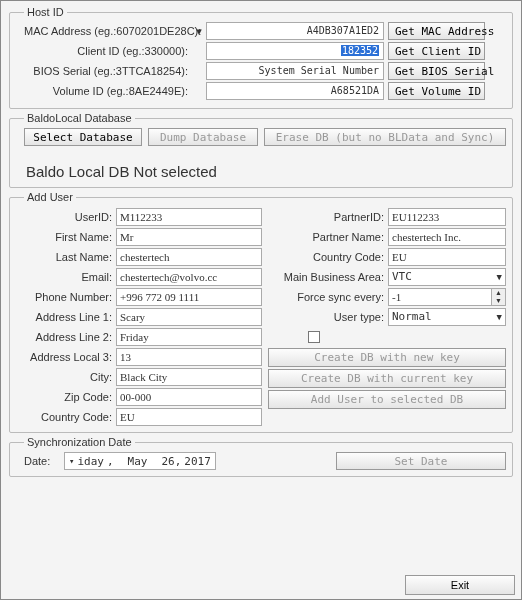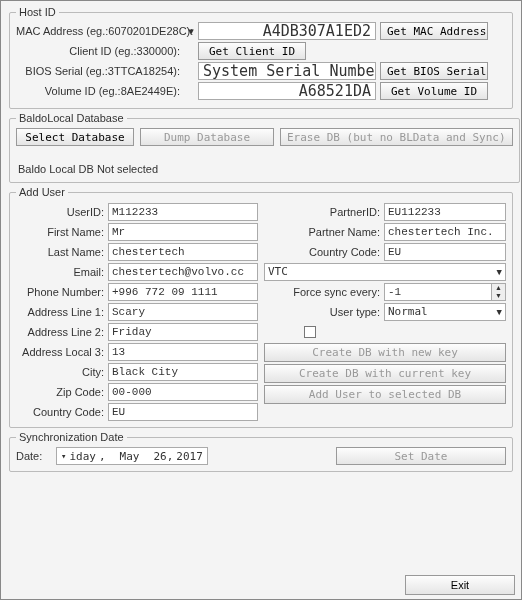--- a/index.html
+++ b/index.html
@@ -59,21 +59,21 @@
   .content {
     flex: 1;
     padding: 5px 8px;
     overflow: hidden;
     display: flex;
     flex-direction: column;
     gap: 3px;
   }
   fieldset {
     border: 1px solid #bbb;
-    padding: 4px 6px 6px 6px;
+    padding: 4px 6px 6px 14px;
     border-radius: 2px;
   }
   legend {
     font-size: 11px;
     color: #333;
     padding: 0 3px;
   }
   .row {
     display: flex;
     align-items: center;
@@ -87,21 +87,21 @@
     white-space: nowrap;
   }
   .val {
     flex: 1;
     height: 18px;
     border: 1px solid #aaa;
     background: #fff;
     padding: 1px 4px;
     text-align: right;
     font-family: Consolas, monospace;
-    font-size: 15px;
+    font-size: 10px;
     line-height: 14px;
     white-space: nowrap;
     overflow: hidden;
   }
   .dropdown-toggle {
     width: 14px;
     display: inline-block;
     text-align: center;
     color: #333;
     cursor: pointer;
@@ -110,48 +110,48 @@
     height: 18px;
     border: 1px solid #999;
     background: linear-gradient(to bottom, #fdfdfd, #e5e5e5);
     padding: 0 6px;
     font-size: 11px;
     cursor: pointer;
     font-family: Consolas, monospace;
     white-space: nowrap;
     line-height: 15px;
   }
-  .btn.wide { width: 108px; }
+  .btn.wide { width: 97px; }
   .btn.disabled {
     color: #999;
     cursor: default;
   }
   .sel-highlight {
     background: #2a6fd6;
     color: #fff;
     padding: 0 1px;
   }
   .host-row .lbl { width: 168px; }
   .host-row .val { width: 178px; flex: none; margin-right: 4px;}
   .baldo-btnrow { display:flex; gap:6px; margin-bottom:16px;}
   .baldo-btnrow .btn { flex: 0 0 auto; }
-  .baldo-status { font-size: 11px; color:#333; padding: 1px 2px;}
+  .baldo-status { font-size: 15px; color:#333; padding: 1px 2px;}
   .adduser { }
   .twocol { display:flex; gap: 6px; }
   .colL, .colR { flex:1; display:flex; flex-direction:column; gap:1px;}
   .field-row { display:flex; align-items:center; height:19px;}
   .f-lbl { width: 92px; text-align:right; padding-right:4px; white-space:nowrap; font-size:11px;}
   .colR .f-lbl{ width: 120px;}
   .f-input {
     flex:1;
     height:18px;
     border:1px solid #aaa;
     background:#fff;
     padding:1px 3px;
-    font-family: Liberation Mono, monospace;
+    font-family: Liberation Serif, serif;
     font-size:11px;
     line-height:14px;
     min-width:0;
     overflow:hidden;
     white-space:nowrap;
   }
   .f-select {
     flex:1;
     height:18px;
     border:1px solid #aaa;
@@ -201,20 +201,21 @@
       <div class="row host-row">
         <span class="lbl">MAC Address (eg.:6070201DE28C):</span>
         <span class="dropdown-toggle">▾</span>
         <span class="val">A4DB307A1ED2</span>
         <button class="btn wide">Get MAC Address</button>
       </div>
 
       <div class="row host-row">
         <span class="lbl">Client ID (eg.:330000):</span>
         <span class="dropdown-toggle"> </span>
+        <span class="val"><span class="sel-highlight">182352</span></span>
         <button class="btn wide">Get Client ID</button>
       </div>
 
       <div class="row host-row">
         <span class="lbl">BIOS Serial (eg.:3TTCA18254):</span>
         <span class="dropdown-toggle"> </span>
         <span class="val">System Serial Number</span>
         <button class="btn wide">Get BIOS Serial</button>
       </div>
 
@@ -223,21 +224,21 @@
         <span class="dropdown-toggle"> </span>
         <span class="val">A68521DA</span>
         <button class="btn wide">Get Volume ID</button>
       </div>
     </fieldset>
 
     <fieldset>
       <legend>BaldoLocal Database</legend>
       <div class="baldo-btnrow">
         <button class="btn" style="width:118px">Select Database</button>
-        <button class="btn disabled" style="width:134px">Dump Database</button>
+        <button class="btn disabled" style="width:110px">Dump Database</button>
         <button class="btn disabled" style="flex:1">Erase DB (but no BLData and Sync)</button>
       </div>
       <div class="baldo-status">Baldo Local DB Not selected</div>
     </fieldset>
 
     <fieldset class="adduser">
       <legend>Add User</legend>
       <div class="twocol">
         <div class="colL">
           <div class="field-row">
@@ -293,20 +294,21 @@
             </div>
           <div class="field-row">
               <span class="f-lbl">Partner Name:</span>
               <span class="f-input">chestertech Inc.</span>
             </div>
           <div class="field-row">
               <span class="f-lbl">Country Code:</span>
               <span class="f-input">EU</span>
             </div>
           <div class="field-row">
+              <span class="f-lbl">Main Business Area:</span>
             <div class="f-select">
                 <span>VTC</span>
                 <span class="caret">▼</span>
               </div>
           </div>
           <div class="field-row">
               <span class="f-lbl">Force sync every:</span>
             <span class="f-input" style="text-align:left">-1</span>
             <div class="spinbtns">
                 <span>▲</span>

